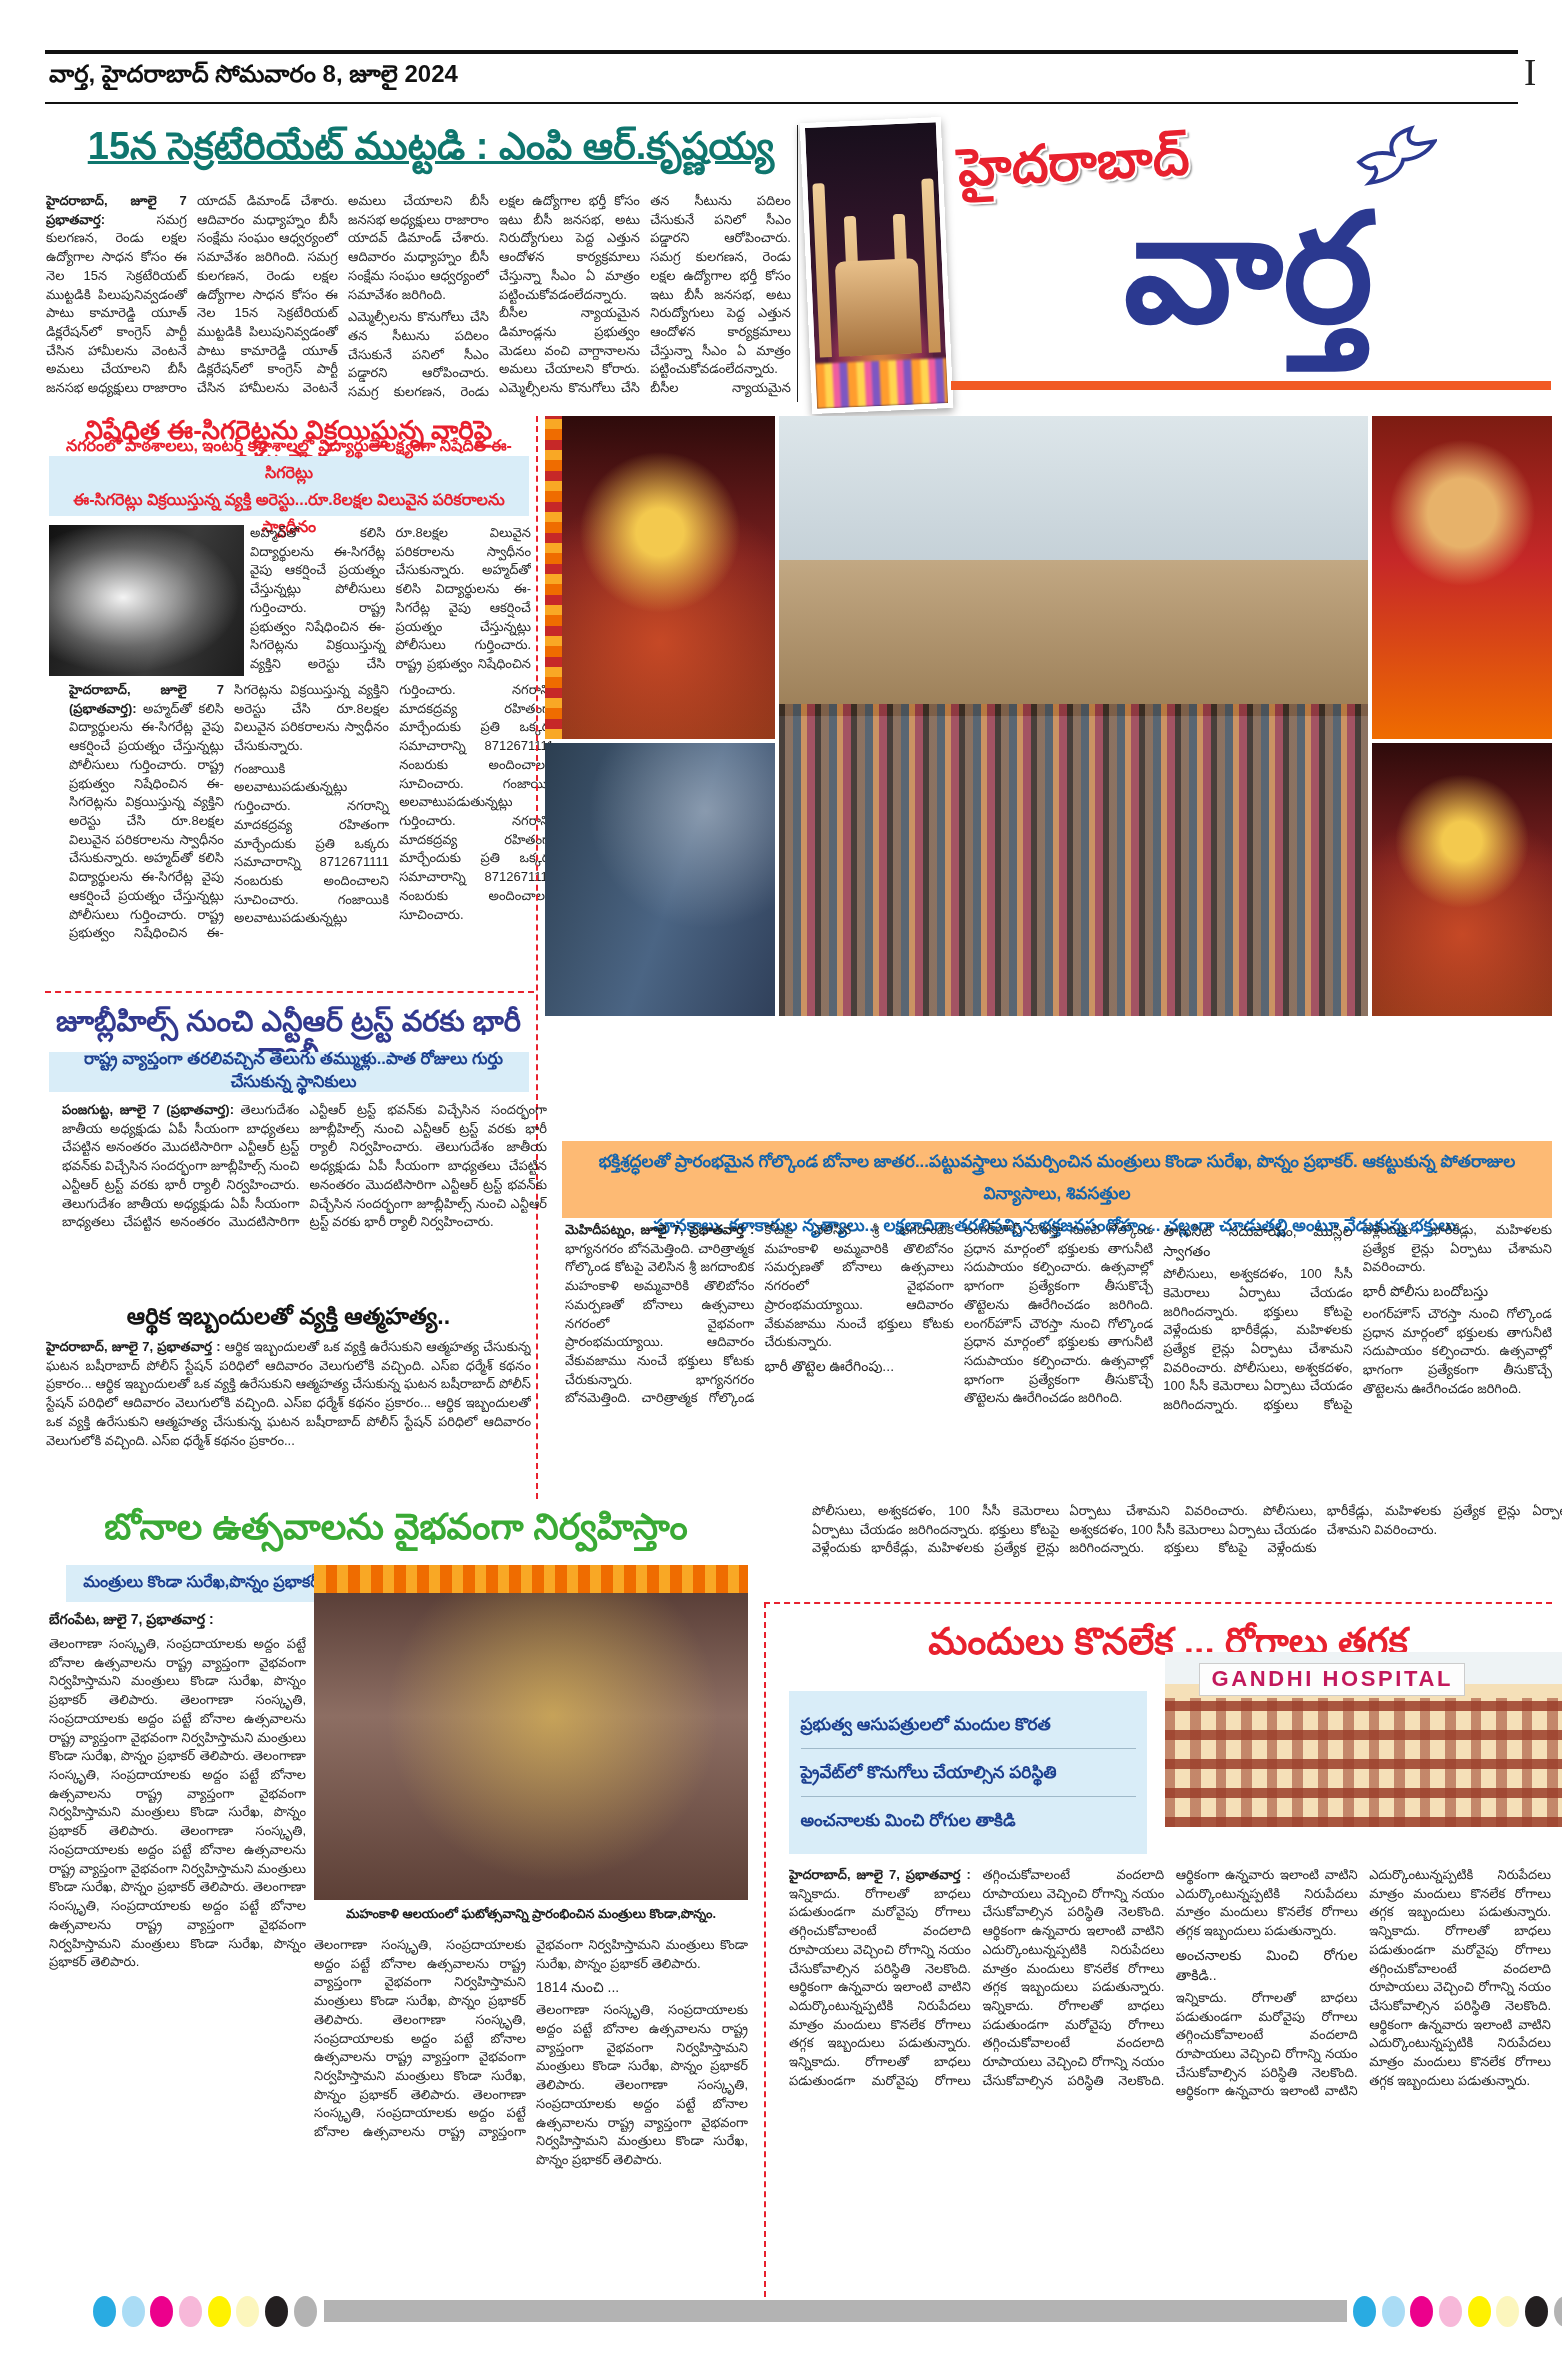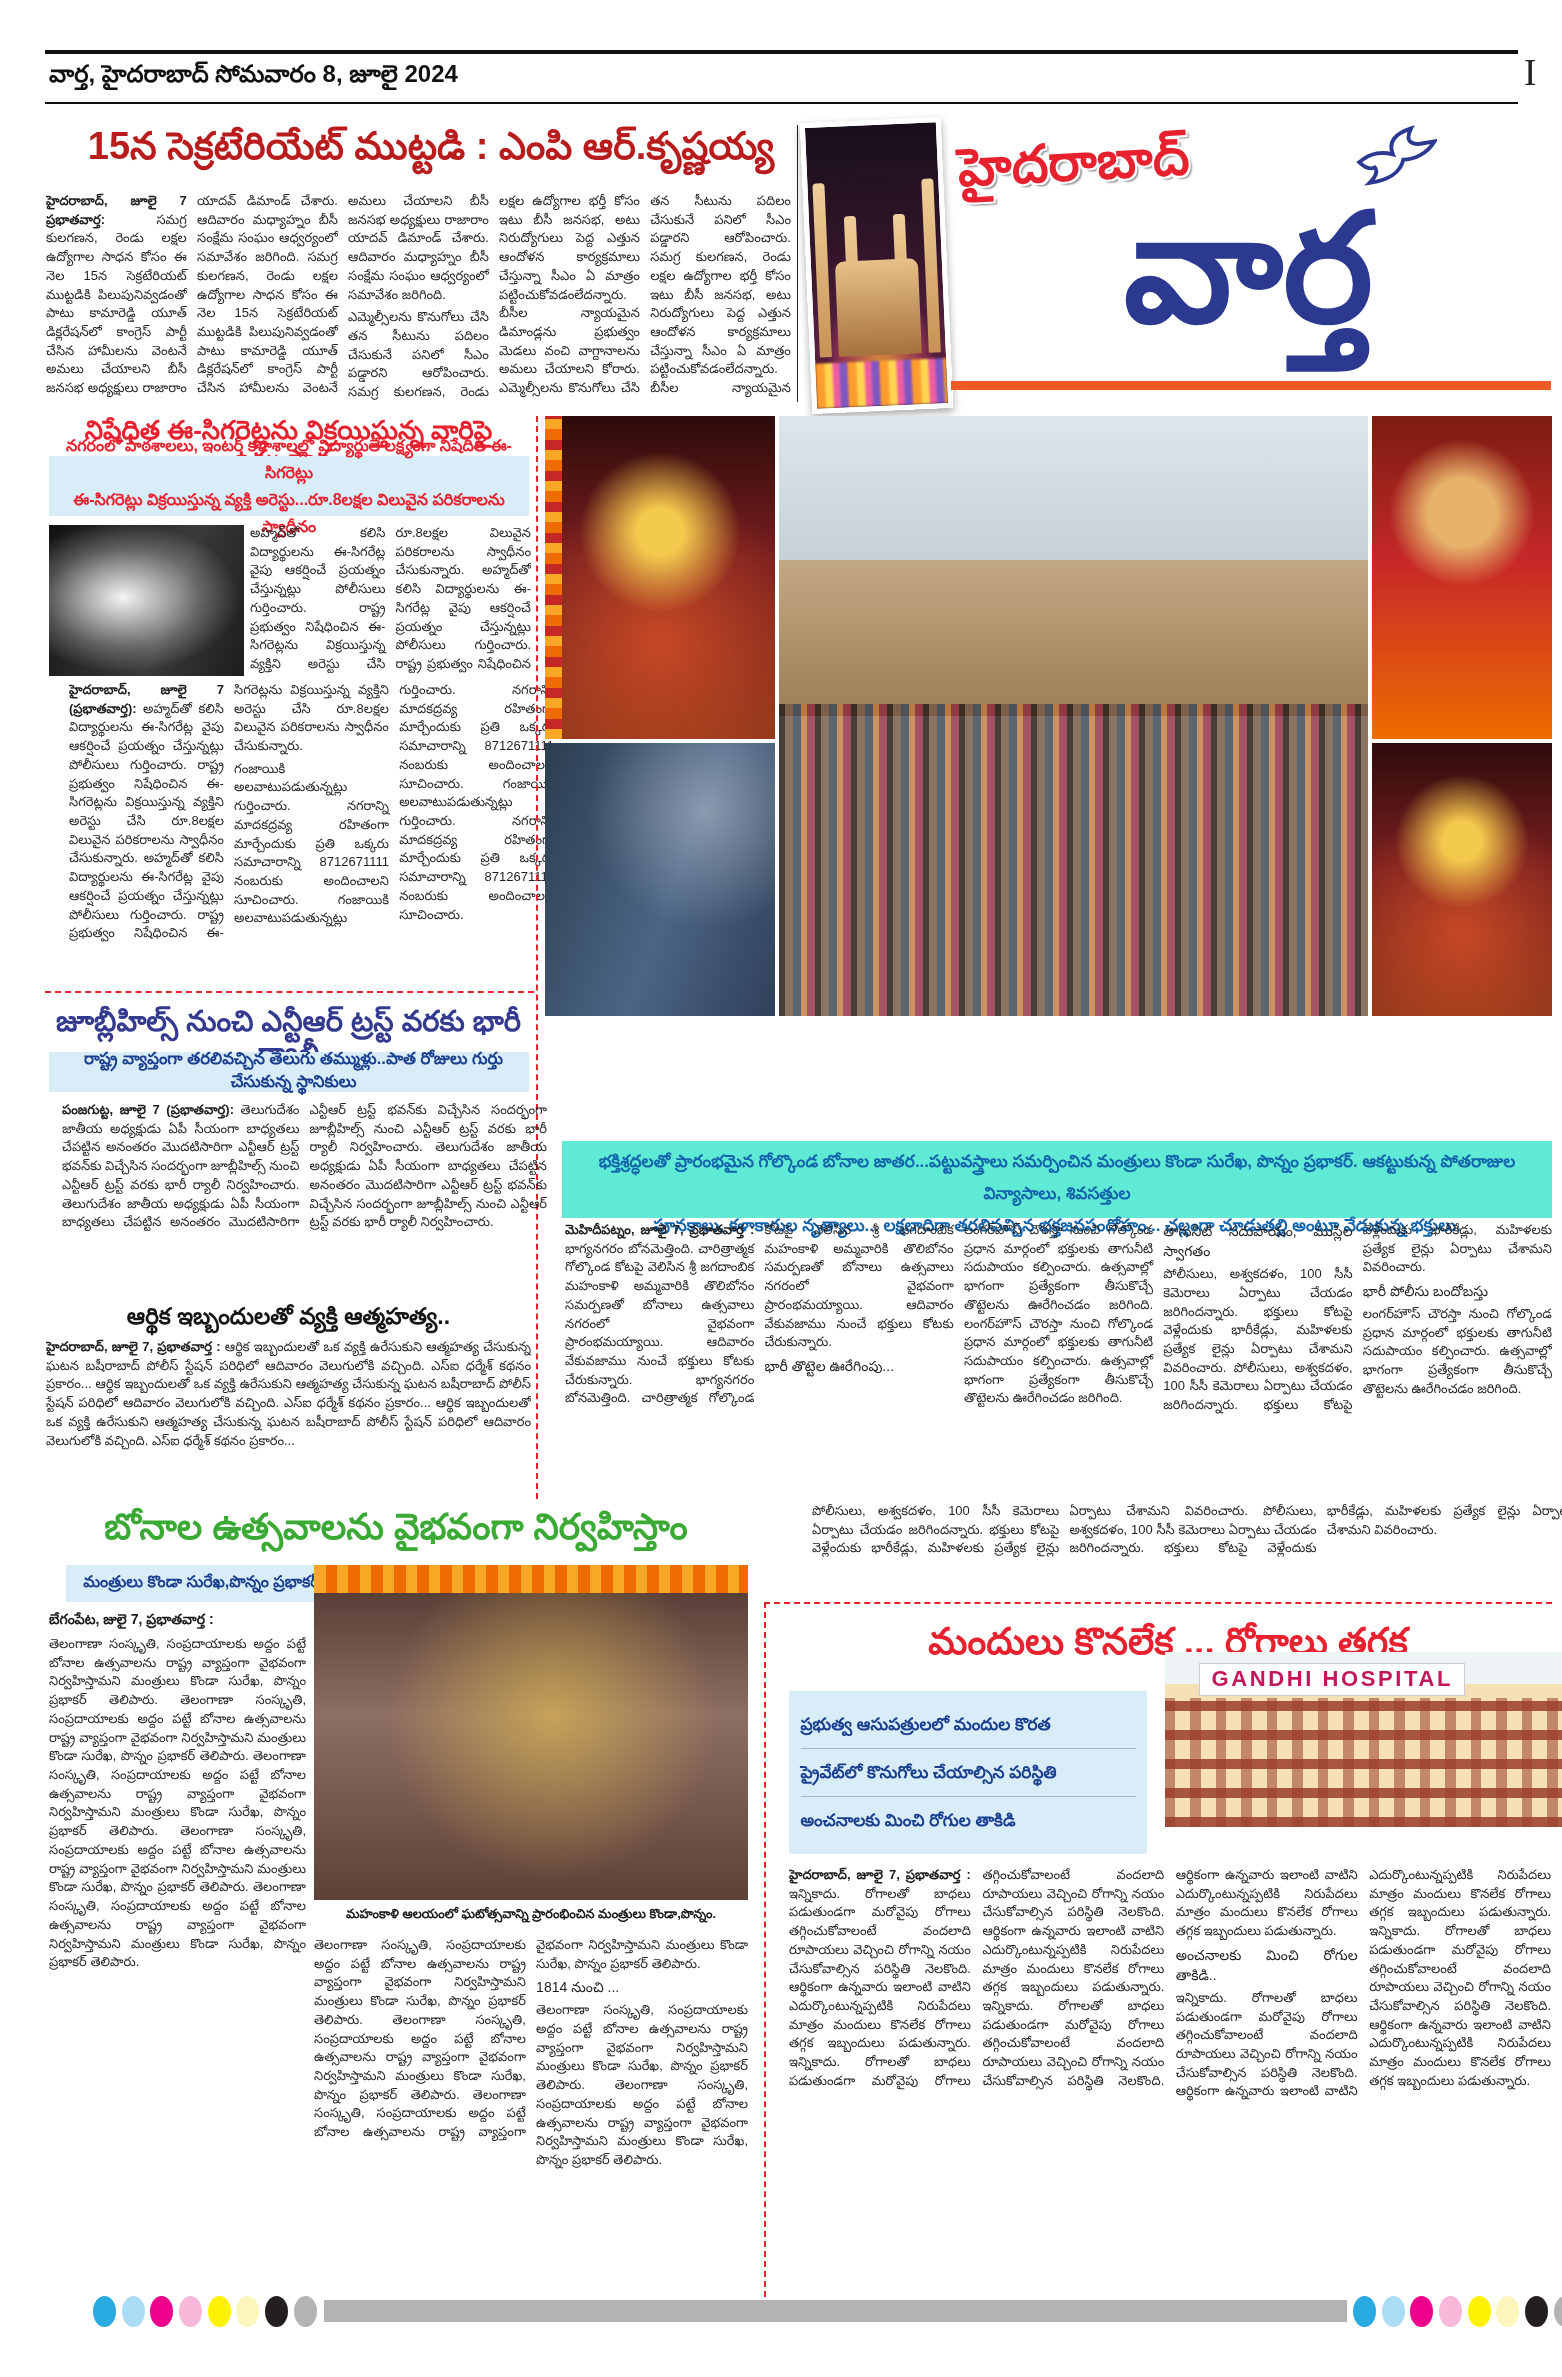--- a/index.html
+++ b/index.html
@@ -10,32 +10,32 @@
   .hdash{border-top:2.6px dashed #e8212e;height:0;}
   .vdash{border-left:2.6px dashed #e8212e;width:0;}
   .vrule{background:#222;width:1.3px;}
 
   
   .edition-date{font-size:24px;font-weight:bold;color:#111;letter-spacing:0;}
   .page-num{font-family:"Liberation Serif", serif;font-size:37px;color:#222;}
 
   
   .hl{font-weight:bold;text-align:center;line-height:1.12;}
-  .hl-blue{color:#b91c1c;}
+  .hl-blue{color:#0f766e;text-decoration:underline;}
   .hl-red{color:#e8212e;}
   .hl-navy{color:#333a8f;}
   .hl-green{color:#3aaa35;}
   .hl-magenta{color:#ec008c;}
   .hl-black{color:#161616;}
 
   
   .kbox{background:#d9edf8;display:flex;flex-direction:column;justify-content:center;text-align:center;font-weight:bold;}
   .k-red{color:#e8212e;}
   .k-blue{color:#1b3f8f;}
-  .deck{background:#5eead4;color:#1464ac;font-weight:bold;text-align:center;font-size:17px;line-height:32px;padding-top:5.1px;}
+  .deck{background:#fdba74;color:#1464ac;font-weight:bold;text-align:center;font-size:17px;line-height:32px;padding-top:5.1px;}
 
   
   .body-txt{font-size:13px;line-height:1.44;text-align:justify;overflow:hidden;color:#1f1f1f;}
   .body-txt p{margin:0 0 3.8px 0;}
   .cols2{column-count:2;column-gap:10.2px;}
   .cols3{column-count:3;column-gap:10.2px;margin-left:23px;}
   .cols4{column-count:4;column-gap:11.5px;}
   .cols5{column-count:5;column-gap:10.2px;}
   .dl{font-weight:bold;}
   .sub{font-weight:normal;font-size:14px;margin:5.1px 0 3.8px 0;}

